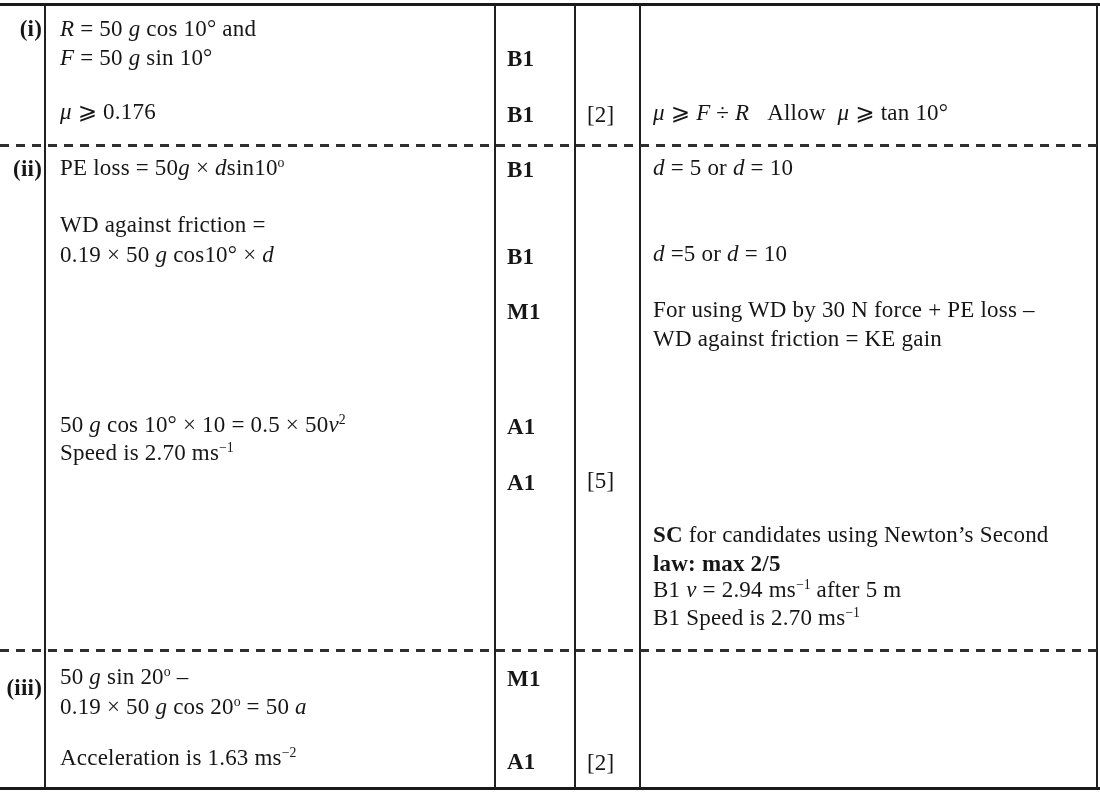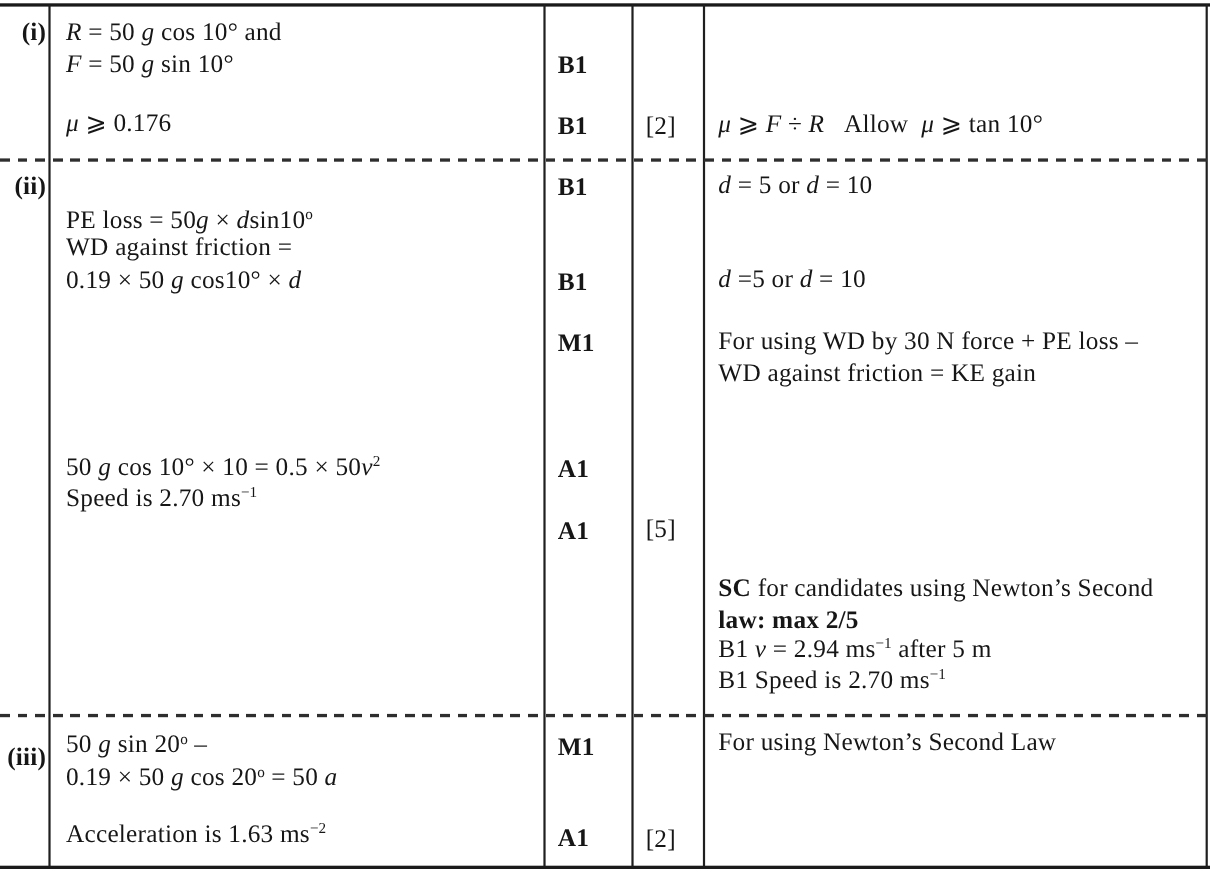--- a/index.html
+++ b/index.html
@@ -79,21 +79,21 @@
   <div class="t part" style="left:0;top:14px;">(i)</div>
   <div class="t" style="left:60px;top:14px;"><i>R</i> = 50 <i>g</i> cos 10° and</div>
   <div class="t" style="left:60px;top:43px;"><i>F</i> = 50 <i>g</i> sin 10°</div>
   <div class="t mark" style="left:507px;top:44px;">B1</div>
   <div class="t" style="left:60px;top:97px;"><i>μ</i> ⩾ 0.176</div>
   <div class="t mark" style="left:507px;top:100px;">B1</div>
   <div class="t" style="left:587px;top:100px;">[2]</div>
   <div class="t" style="left:653px;top:98px;"><i>μ</i> ⩾ <i>F</i> ÷ <i>R</i>&nbsp;&nbsp;&nbsp;Allow&nbsp; <i>μ</i> ⩾ tan 10°</div>
 
   <div class="t part" style="left:0;top:154px;text-align:right;">(ii)</div>
-  <div class="t" style="left:60px;top:153px;margin-top:32px;">PE loss = 50<i>g</i> × <i>d</i>sin10<sup>o</sup></div>
+  <div class="t" style="left:60px;top:153px;">PE loss = 50<i>g</i> × <i>d</i>sin10<sup>o</sup></div>
   <div class="t mark" style="left:507px;top:155px;">B1</div>
   <div class="t" style="left:653px;top:153px;"><i>d</i> = 5 or <i>d</i> = 10</div>
   <div class="t" style="left:60px;top:210px;">WD against friction =</div>
   <div class="t" style="left:60px;top:240px;">0.19 × 50 <i>g</i> cos10° × <i>d</i></div>
   <div class="t mark" style="left:507px;top:242px;">B1</div>
   <div class="t" style="left:653px;top:239px;"><i>d</i> =5 or <i>d</i> = 10</div>
   <div class="t mark" style="left:507px;top:297px;">M1</div>
   <div class="t" style="left:653px;top:295px;">For using WD by 30 N force + PE loss –</div>
   <div class="t" style="left:653px;top:324px;">WD against friction = KE gain</div>
   <div class="t" style="left:60px;top:410px;text-align:right;">50 <i>g</i> cos 10° × 10 = 0.5 × 50<i>v</i><sup>2</sup></div>
@@ -103,18 +103,17 @@
   <div class="t" style="left:587px;top:466px;">[5]</div>
   <div class="t" style="left:653px;top:520px;"><b>SC</b> for candidates using Newton’s Second</div>
   <div class="t" style="left:653px;top:549px;font-weight:bold;">law: max 2/5</div>
   <div class="t" style="left:653px;top:575px;">B1 <i>v</i> = 2.94 ms<sup>−1</sup> after 5 m</div>
   <div class="t" style="left:653px;top:603px;">B1 Speed is 2.70 ms<sup>−1</sup></div>
 
   <div class="t part" style="left:0;top:673px;">(iii)</div>
   <div class="t" style="left:60px;top:662px;">50 <i>g</i> sin 20<sup>o</sup> –</div>
   <div class="t" style="left:60px;top:692px;">0.19 × 50 <i>g</i> cos 20<sup>o</sup> = 50 <i>a</i></div>
   <div class="t mark" style="left:507px;top:664px;">M1</div>
-  <div class="t" style="left:653px;top:660px;">For using Newton’s Second Law</div>
   <div class="t" style="left:60px;top:743px;">Acceleration is 1.63 ms<sup>−2</sup></div>
   <div class="t mark" style="left:507px;top:747px;">A1</div>
   <div class="t" style="left:587px;top:748px;">[2]</div>
 
 </div>
 
 </body></html>

